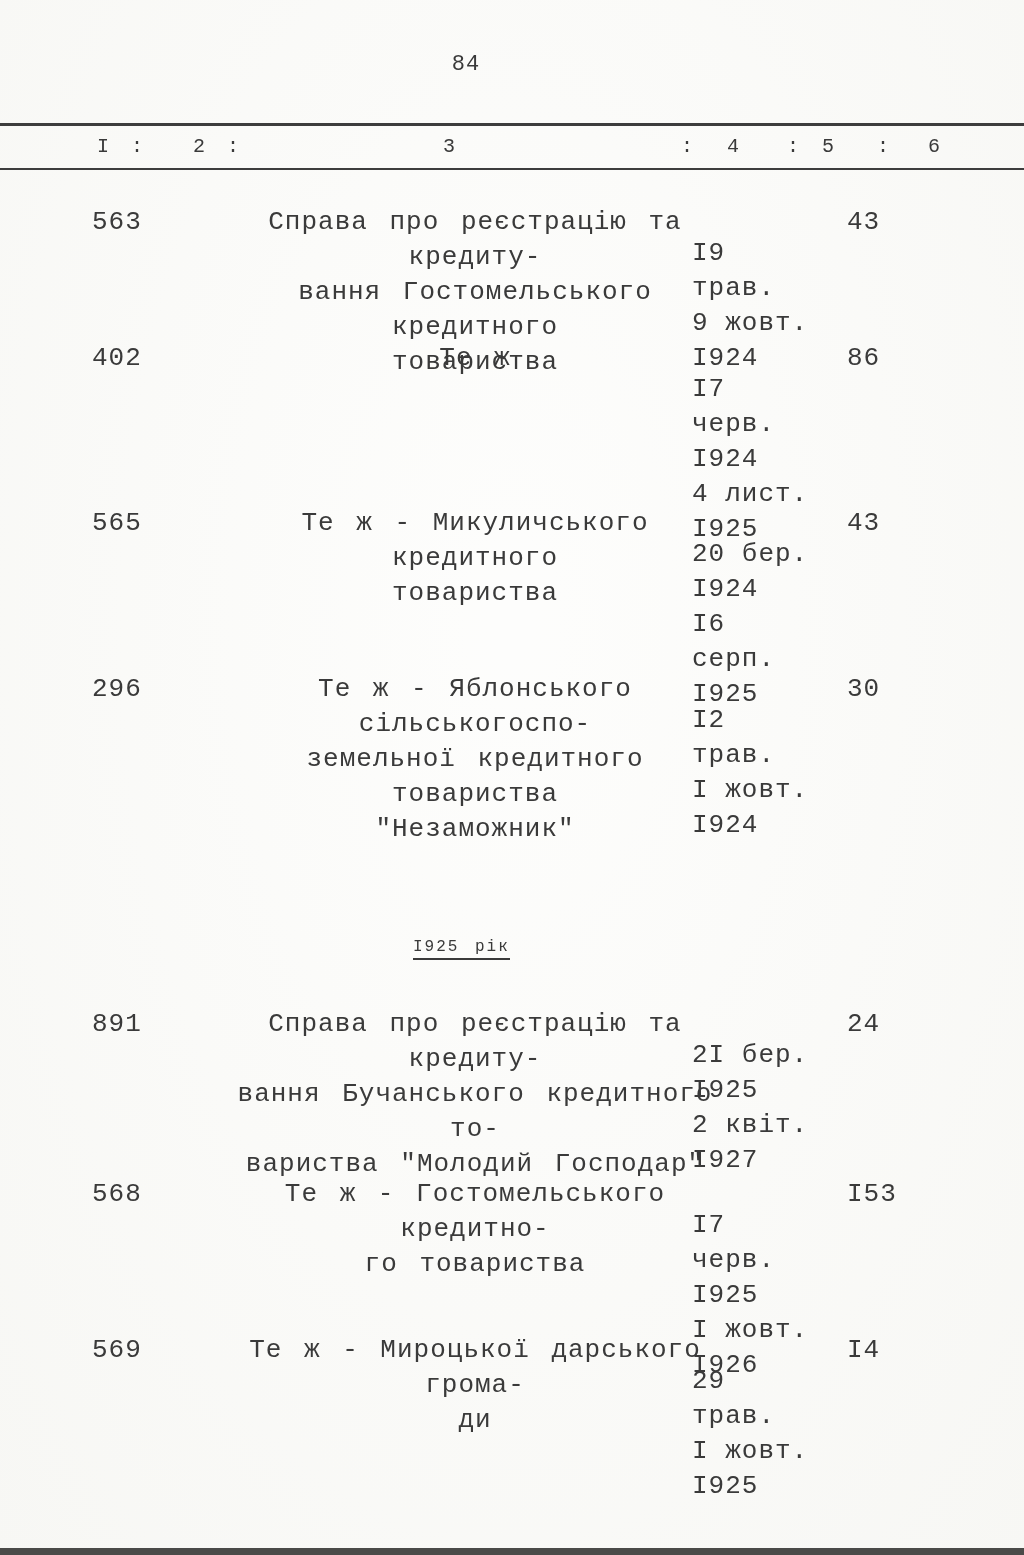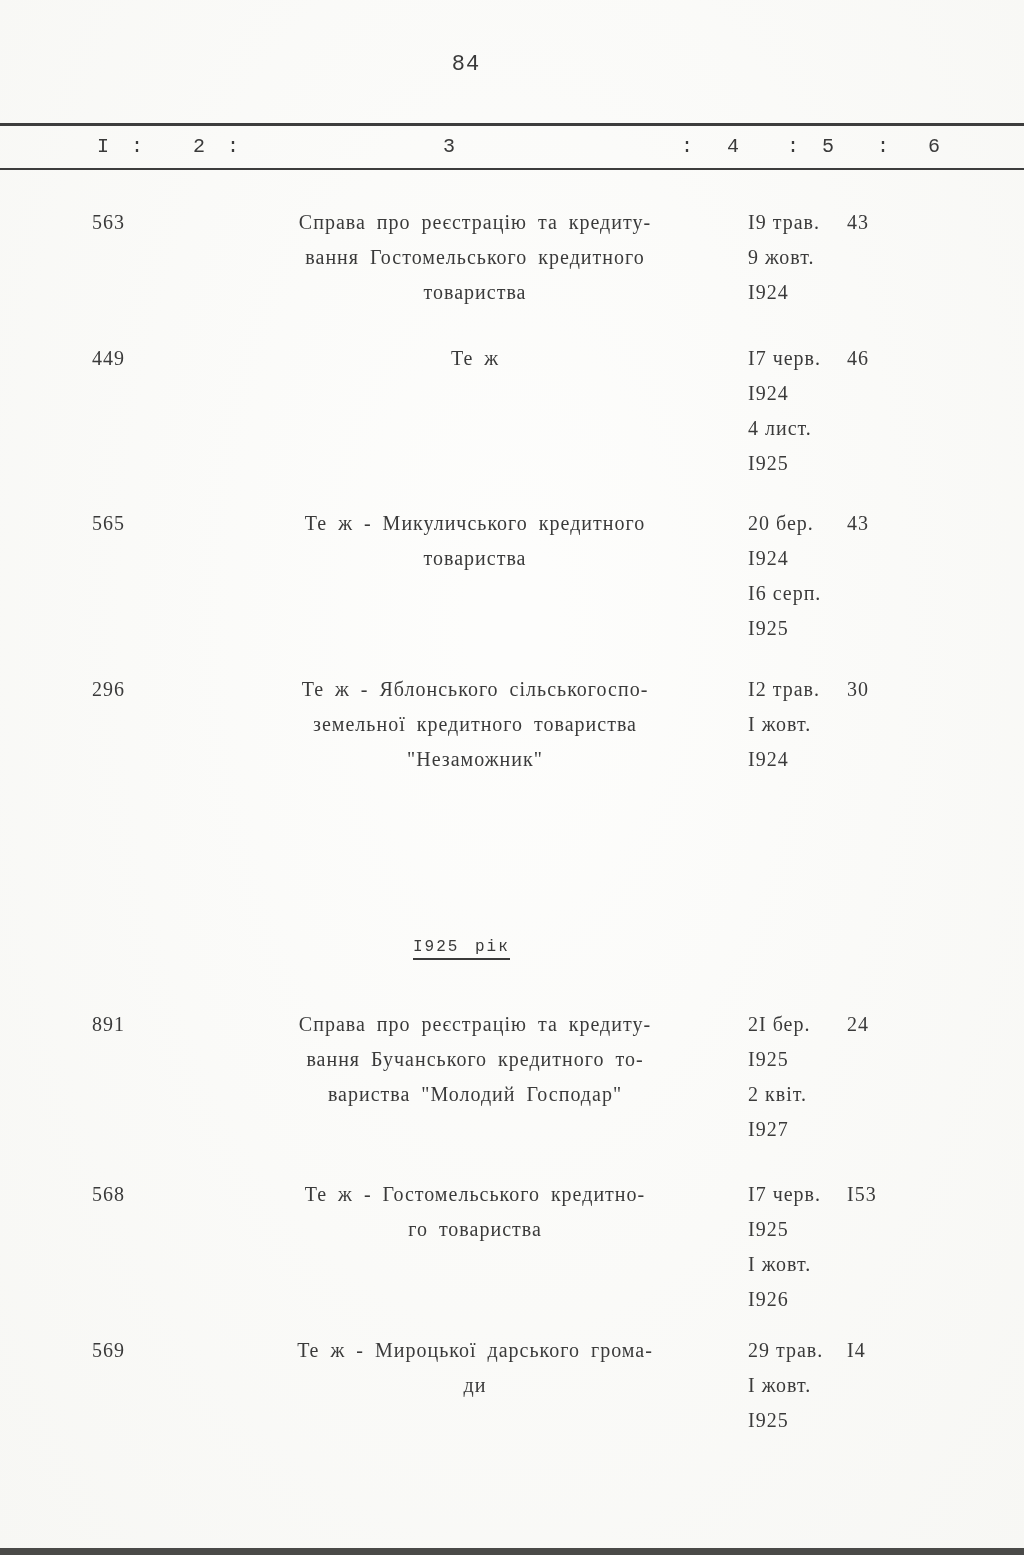--- a/index.html
+++ b/index.html
@@ -57,35 +57,36 @@
   .hc-9 { left: 877px; }
   .hc-10 { left: 928px; }
   .row { position: absolute; left: 0; width: 1024px; }
   .row-563 { top: 205px; }
   .row-564 { top: 341px; }
   .row-565 { top: 506px; }
   .row-566 { top: 672px; }
   .row-567 { top: 1007px; }
   .row-568 { top: 1177px; }
   .row-569 { top: 1333px; }
-  .cell { position: absolute; top: 0; font-size: 20px; line-height: 35px; font-family: Liberation Serif, serif; }
+  .cell { position: absolute; top: 0; font-size: 26px; line-height: 35px; }
   .cell-number { left: 92px; letter-spacing: 1px; }
   .cell-desc {
     left: 235px;
     width: 480px;
     white-space: pre-line;
     letter-spacing: 1px;
     word-spacing: 5px;
     text-align: center;
   }
   .cell-dates {
-    left: 748px;
+    left: 692px;
     width: 130px;
     white-space: pre-line;
     letter-spacing: 1px;
+    margin-top: 31px;
   }
   .cell-sheets { left: 847px; letter-spacing: 1px; }
   .section-heading {
     position: absolute;
     top: 938px;
     left: 413px;
     font-size: 16px;
     letter-spacing: 2px;
     word-spacing: 4px;
     padding-bottom: 2px;
@@ -130,27 +131,27 @@
     <span class="cell cell-desc">Справа про реєстрацію та кредиту-
 вання Гостомельського кредитного
 товариства</span>
     <span class="cell cell-dates">I9 трав.
 9 жовт.
 I924</span>
     <span class="cell cell-sheets">43</span>
   </div>
 
   <div class="row row-564">
-    <span class="cell cell-number">449</span>
+    <span class="cell cell-number">402</span>
     <span class="cell cell-desc">Те ж</span>
     <span class="cell cell-dates">I7 черв.
 I924
 4 лист.
 I925</span>
-    <span class="cell cell-sheets">46</span>
+    <span class="cell cell-sheets">86</span>
   </div>
 
   <div class="row row-565">
     <span class="cell cell-number">565</span>
     <span class="cell cell-desc">Те ж - Микуличського кредитного
 товариства</span>
     <span class="cell cell-dates">20 бер.
 I924
 I6 серп.
 I925</span>

